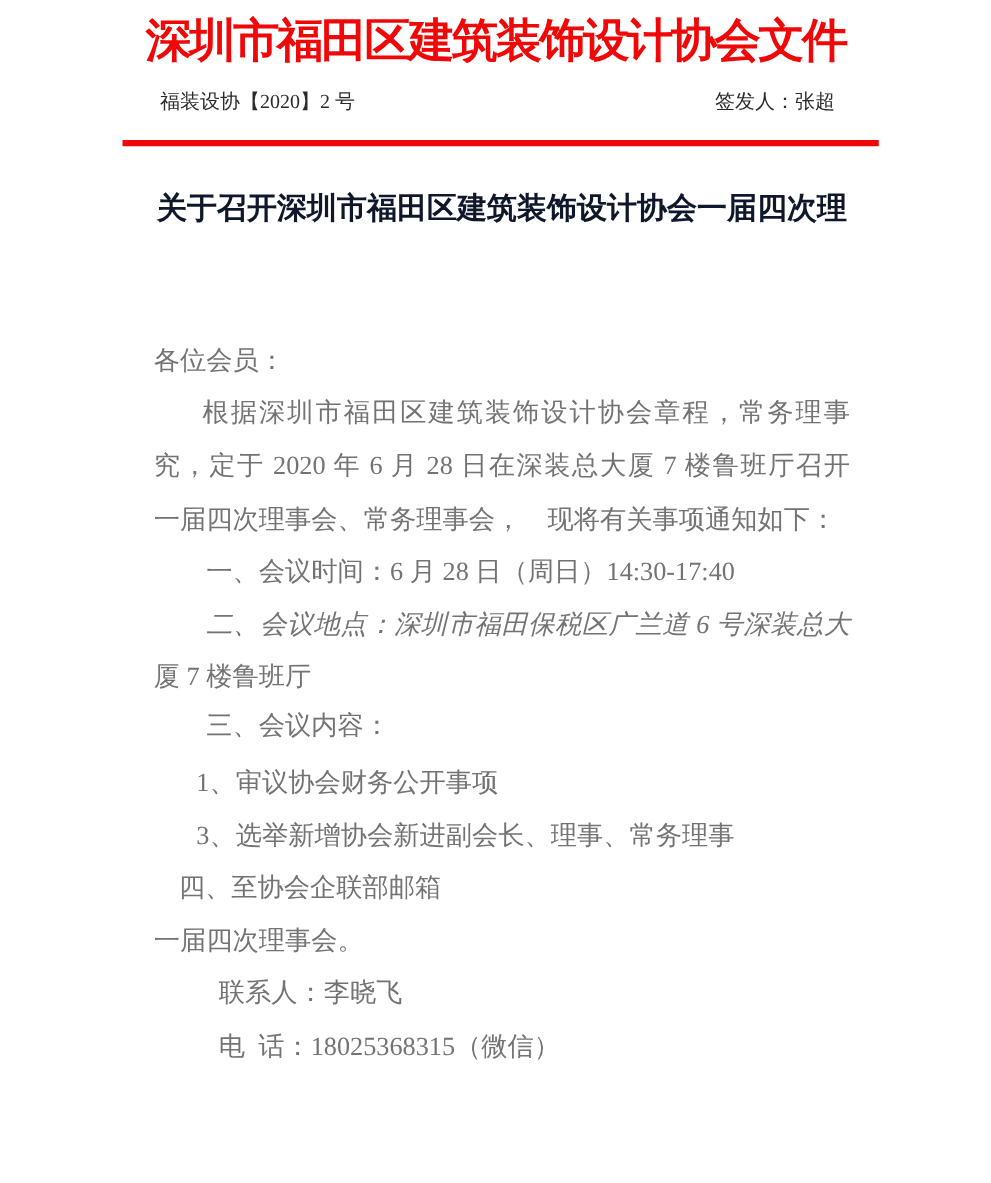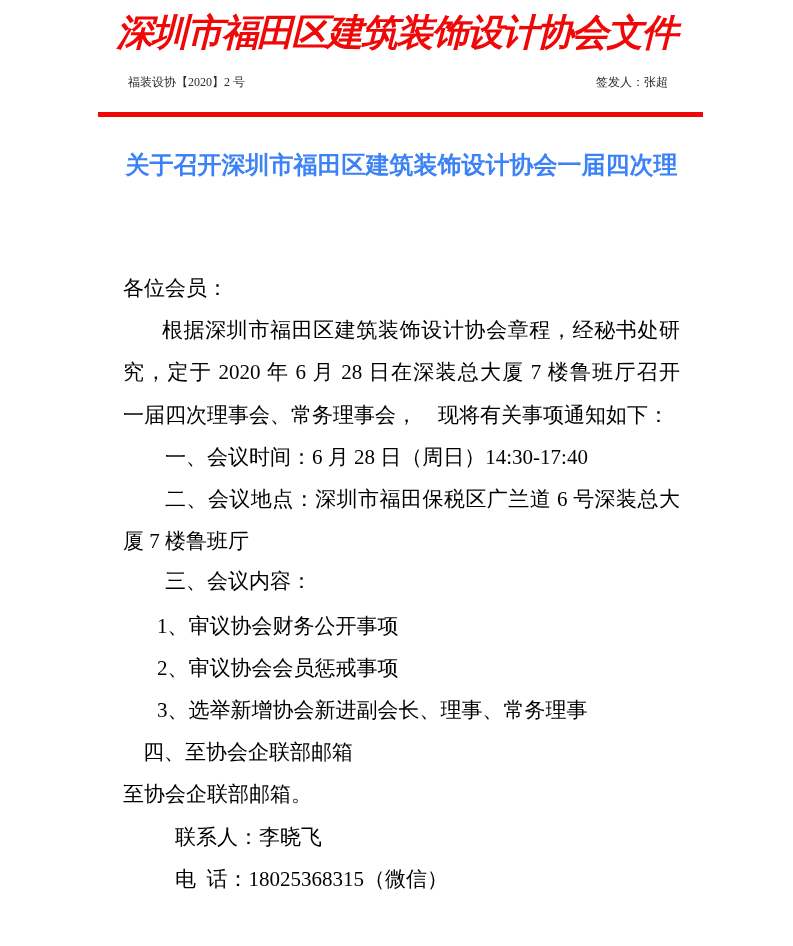--- a/index.html
+++ b/index.html
@@ -13,44 +13,43 @@
   }
   .masthead-title{
     position:absolute;top:8px;left:0;right:0;
     text-align:center;
     font-family:"Liberation Serif","DejaVu Serif",serif;
     font-weight:bold;
     font-size:37px;
     letter-spacing:-2px;
     color:#f00808;
     white-space:nowrap;
-    font-style:italic;
   }
   .docnum-row{
     position:absolute;top:68px;left:128px;width:540px;
     display:flex;justify-content:space-between;align-items:center;
-    font-size:12px;line-height:28px;color:#2b2b2b;
+    font-size:16px;line-height:28px;color:#2b2b2b;
     white-space:pre;
   }
   .red-rule{
     position:absolute;top:112px;left:98px;width:605px;height:5px;
     background:#f00808;
   }
   .notice-title{
     position:absolute;top:143px;left:123px;width:557px;
-    font-family:Liberation Mono, monospace;
+    font-family:Liberation Sans, sans-serif;
     font-weight:bold;
     font-size:24px;line-height:47px;
-    color:#3b82f6;
+    color:#0f172a;
     text-align:center;
   }
   .body-text{
     position:absolute;top:267px;left:123px;width:557px;
     font-size:21px;line-height:42.2px;
-    color:#000000;
+    color:#737373;
   }
   .para{margin:0;padding:0;}
   .line{white-space:pre-wrap;}
   .line.stretch{text-align:justify;text-align-last:justify;}
   .line.end{text-align:left;text-align-last:left;}
 </style>
 </head>
 <body>
 
 <div class="page">
@@ -66,48 +65,45 @@
 
   <div class="notice-title">
     <div>关于召开深圳市福田区建筑装饰设计协会一届四次理</div>
   </div>
 
   <div class="body-text">
       <div class="para">
         <div class="line end">各位会员：</div>
       </div>
       <div class="para">
-        <div class="line stretch" style="padding-left: 39px;">根据深圳市福田区建筑装饰设计协会章程，经秘书处研</div>
+        <div class="line stretch" style="padding-left: 39px;">根据深圳市福田区建筑装饰设计协会章程，常务理事</div>
         <div class="line stretch">究，定于 2020 年 6 月 28 日在深装总大厦 7 楼鲁班厅召开</div>
         <div class="line end">一届四次理事会、常务理事会，　现将有关事项通知如下：</div>
       </div>
       <div class="para">
         <div class="line end" style="padding-left: 42px;">一、会议时间：6 月 28 日（周日）14:30-17:40</div>
       </div>
       <div class="para">
-        <div class="line stretch" style="padding-left: 42px;">二、会议地点：深圳市福田保税区广兰道 6 号深装总大</div>
+        <div class="line stretch" style="padding-left: 42px; font-style: italic;">二、会议地点：深圳市福田保税区广兰道 6 号深装总大</div>
         <div class="line end">厦 7 楼鲁班厅</div>
       </div>
       <div class="para">
         <div class="line end" style="padding-left: 42px; font-family: Liberation Mono, monospace;">三、会议内容：</div>
       </div>
       <div class="para">
         <div class="line end" style="padding-left: 34px;">1、审议协会财务公开事项</div>
       </div>
       <div class="para">
-        <div class="line end" style="padding-left: 34px;">2、审议协会会员惩戒事项</div>
-      </div>
-      <div class="para">
         <div class="line end" style="padding-left: 34px;">3、选举新增协会新进副会长、理事、常务理事</div>
       </div>
       <div class="para">
         <div class="line end" style="padding-left: 20px;">四、至协会企联部邮箱</div>
       </div>
       <div class="para">
-        <div class="line end">至协会企联部邮箱。</div>
+        <div class="line end">一届四次理事会。</div>
       </div>
       <div class="para">
         <div class="line end" style="padding-left: 52px;">联系人：李晓飞</div>
       </div>
       <div class="para">
         <div class="line end" style="padding-left: 52px; text-align: right;">电  话：18025368315（微信）</div>
       </div>
     </div>
 
 </div>

